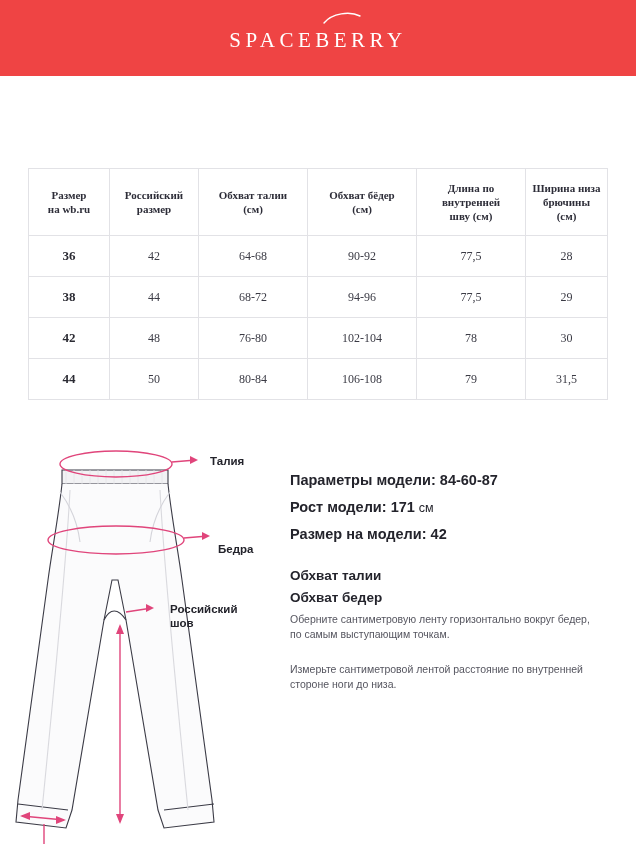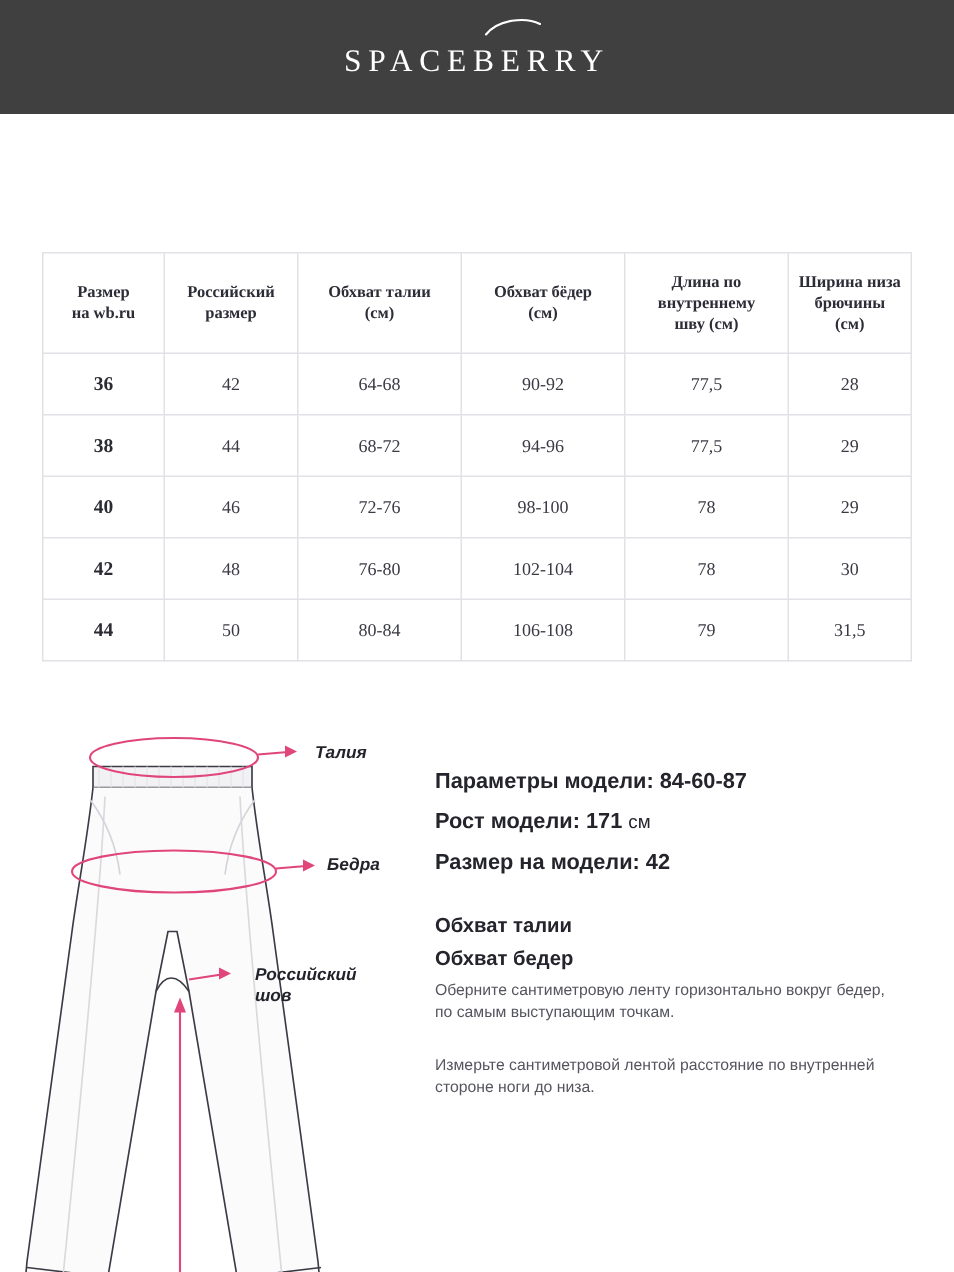--- a/index.html
+++ b/index.html
@@ -11,21 +11,21 @@
     height: 848px;
     background: #ffffff;
     font-family: "Liberation Sans", sans-serif;
     color: #222222;
     overflow: hidden;
   }
 
   
   .header {
     height: 76px;
-    background: #404040;
+    background: #ef4444;
     display: flex;
     align-items: center;
     justify-content: center;
     position: relative;
   }
   .brand {
     color: #ffffff;
     font-size: 21px;
     letter-spacing: 4.5px;
     font-family: "Liberation Serif", serif;
@@ -119,21 +119,20 @@
     margin: 0 0 20px 0;
   }
 
   
   .fig-label {
     position: absolute;
     font-size: 11.5px;
     font-weight: 700;
     color: #23232b;
     line-height: 14px;
-    font-style: italic;
   }
   .fig-svg {
     position: absolute;
     top: 0;
     left: 0;
   }
 </style>
 </head>
 <body>
 
@@ -161,21 +160,21 @@
         <th style="width:104px">
           <div>Обхват талии</div>
           <div>(см)</div>
         </th>
         <th style="width:104px">
           <div>Обхват бёдер</div>
           <div>(см)</div>
         </th>
         <th style="width:104px">
           <div>Длина по</div>
-          <div>внутреннему</div>
+          <div>внутренней</div>
           <div>шву (см)</div>
         </th>
         <th>
           <div>Ширина низа</div>
           <div>брючины</div>
           <div>(см)</div>
         </th>
       </tr>
     </thead>
     <tbody>
@@ -186,28 +185,20 @@
         <td>90-92</td>
         <td>77,5</td>
         <td>28</td>
       </tr>
       <tr>
         <td class="first-col">38</td>
         <td>44</td>
         <td>68-72</td>
         <td>94-96</td>
         <td>77,5</td>
-        <td>29</td>
-      </tr>
-      <tr>
-        <td class="first-col">40</td>
-        <td>46</td>
-        <td>72-76</td>
-        <td>98-100</td>
-        <td>78</td>
         <td>29</td>
       </tr>
       <tr>
         <td class="first-col">42</td>
         <td>48</td>
         <td>76-80</td>
         <td>102-104</td>
         <td>78</td>
         <td>30</td>
       </tr>
@@ -279,21 +270,21 @@
         <path d="M146 174 L154 178 L146 182" fill="#e0457b" stroke="none"></path>
 
         <path d="M22 386 L 64 390"></path>
         <path d="M30 382 L20 386 L30 390" fill="#e0457b" stroke="none"></path>
         <path d="M56 386 L66 390 L56 394" fill="#e0457b" stroke="none"></path>
         <path d="M44 394 L 44 414"></path>
       </g>
     </svg>
 
     <div class="fig-label" style="left:210px; top:24px;">Талия</div>
-    <div class="fig-label" style="left:218px; top:99px;">Бедра</div>
+    <div class="fig-label" style="left:218px; top:112px;">Бедра</div>
     <div class="fig-label" style="left:170px; top:172px; width:100px;">
       <span>Российский</span><br>
       <span>шов</span>
     </div>
 
   </div>
 
   <div class="text-col">
     <div class="param-line">
       <span>Параметры модели:</span>

